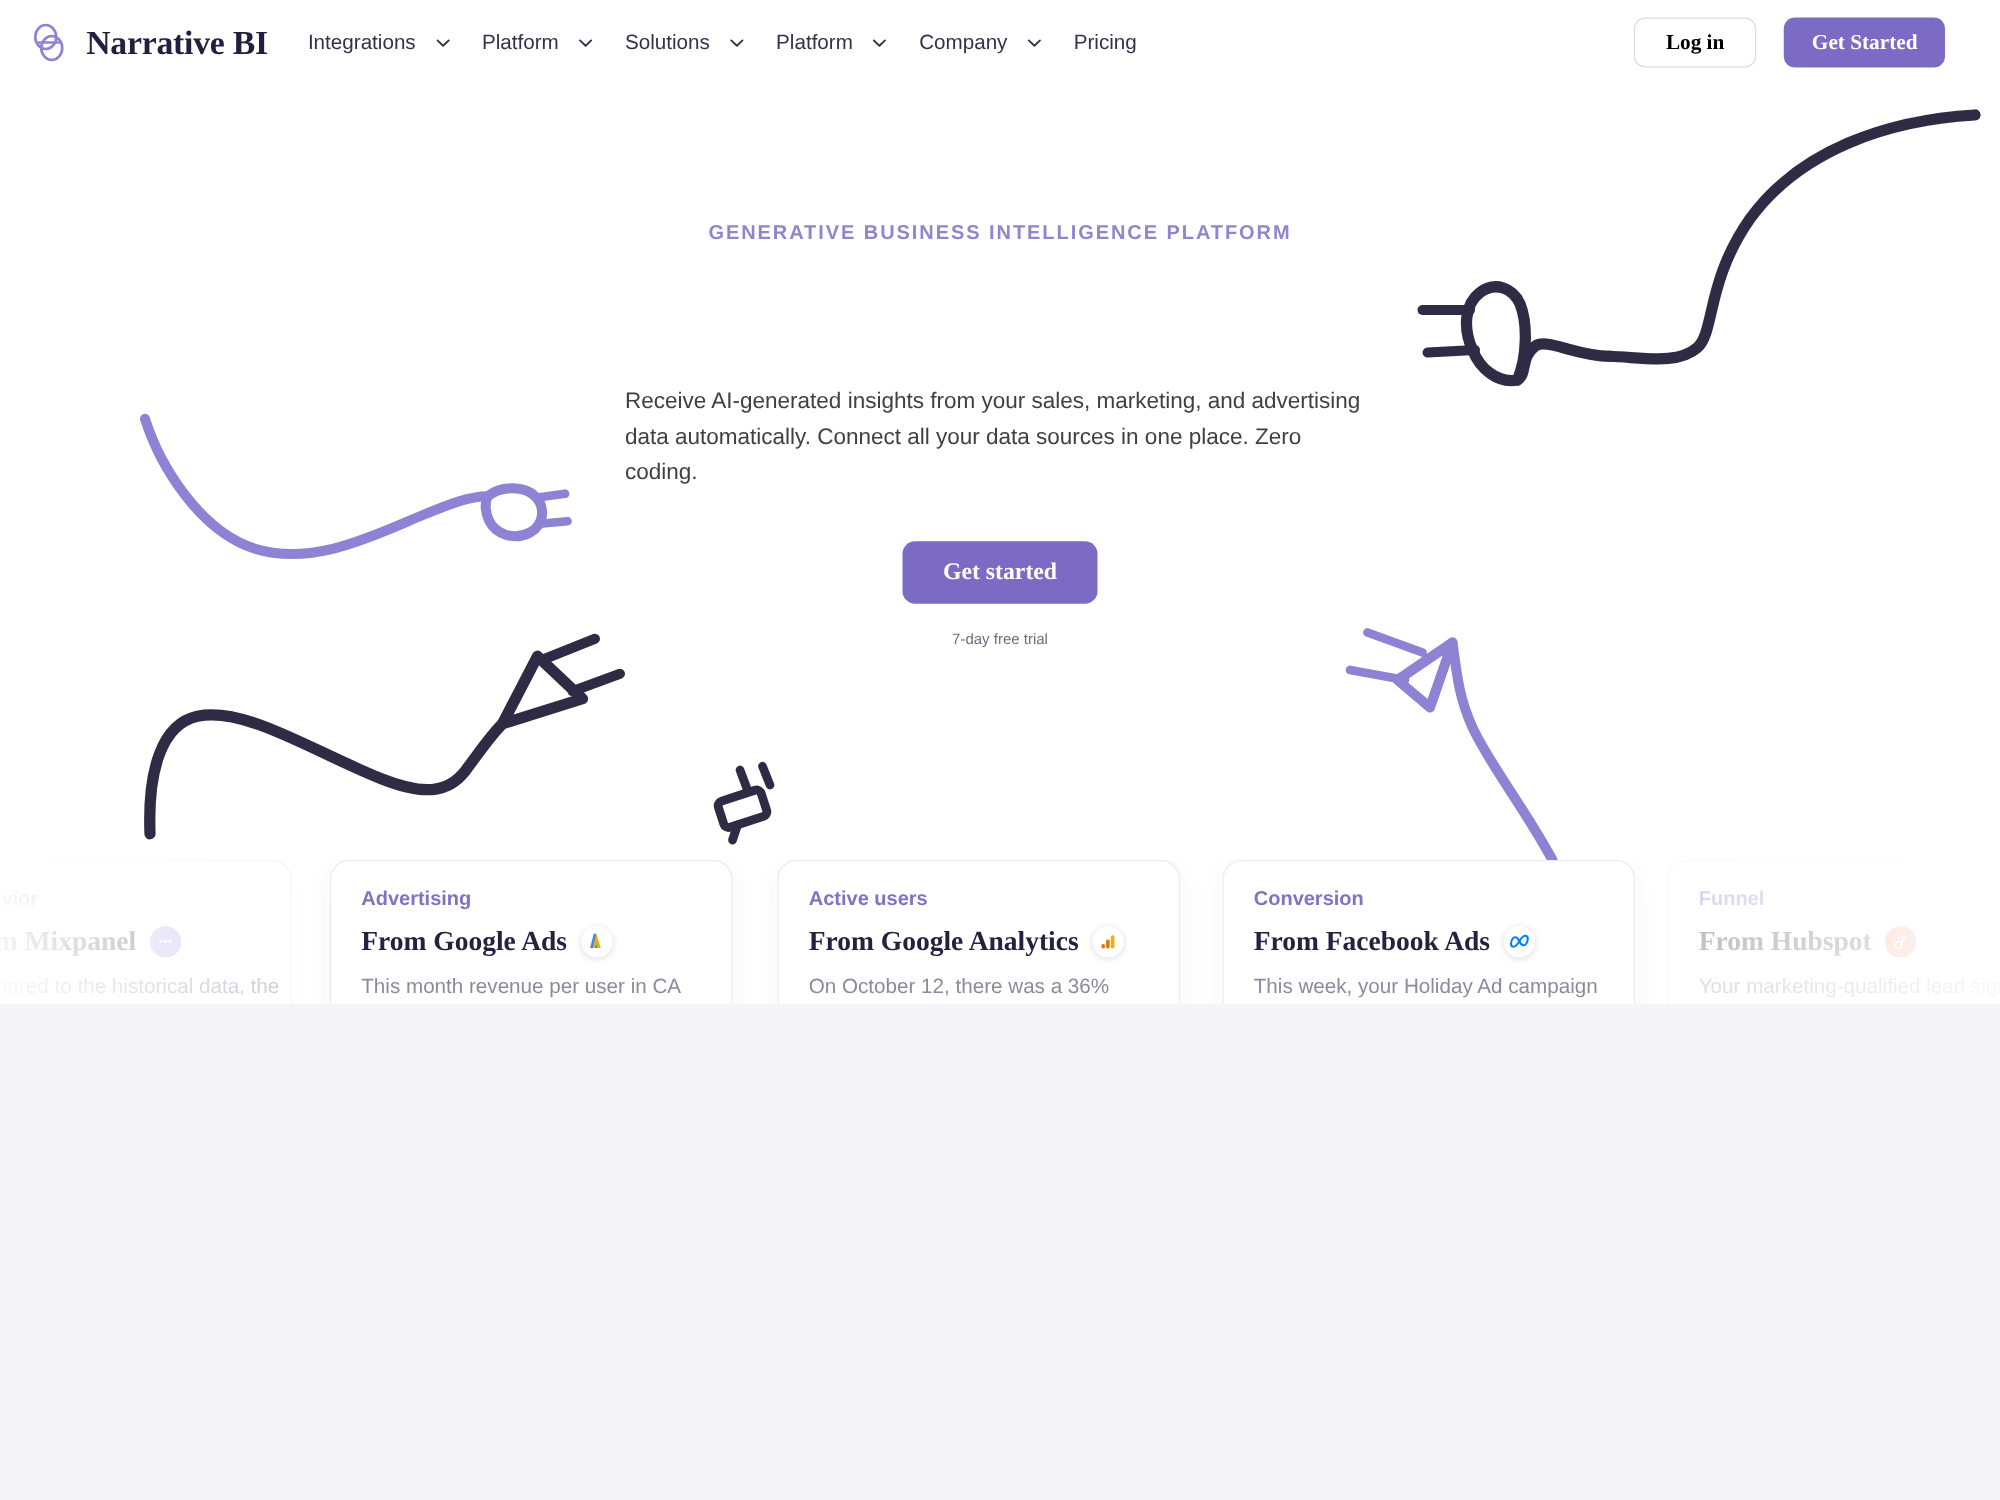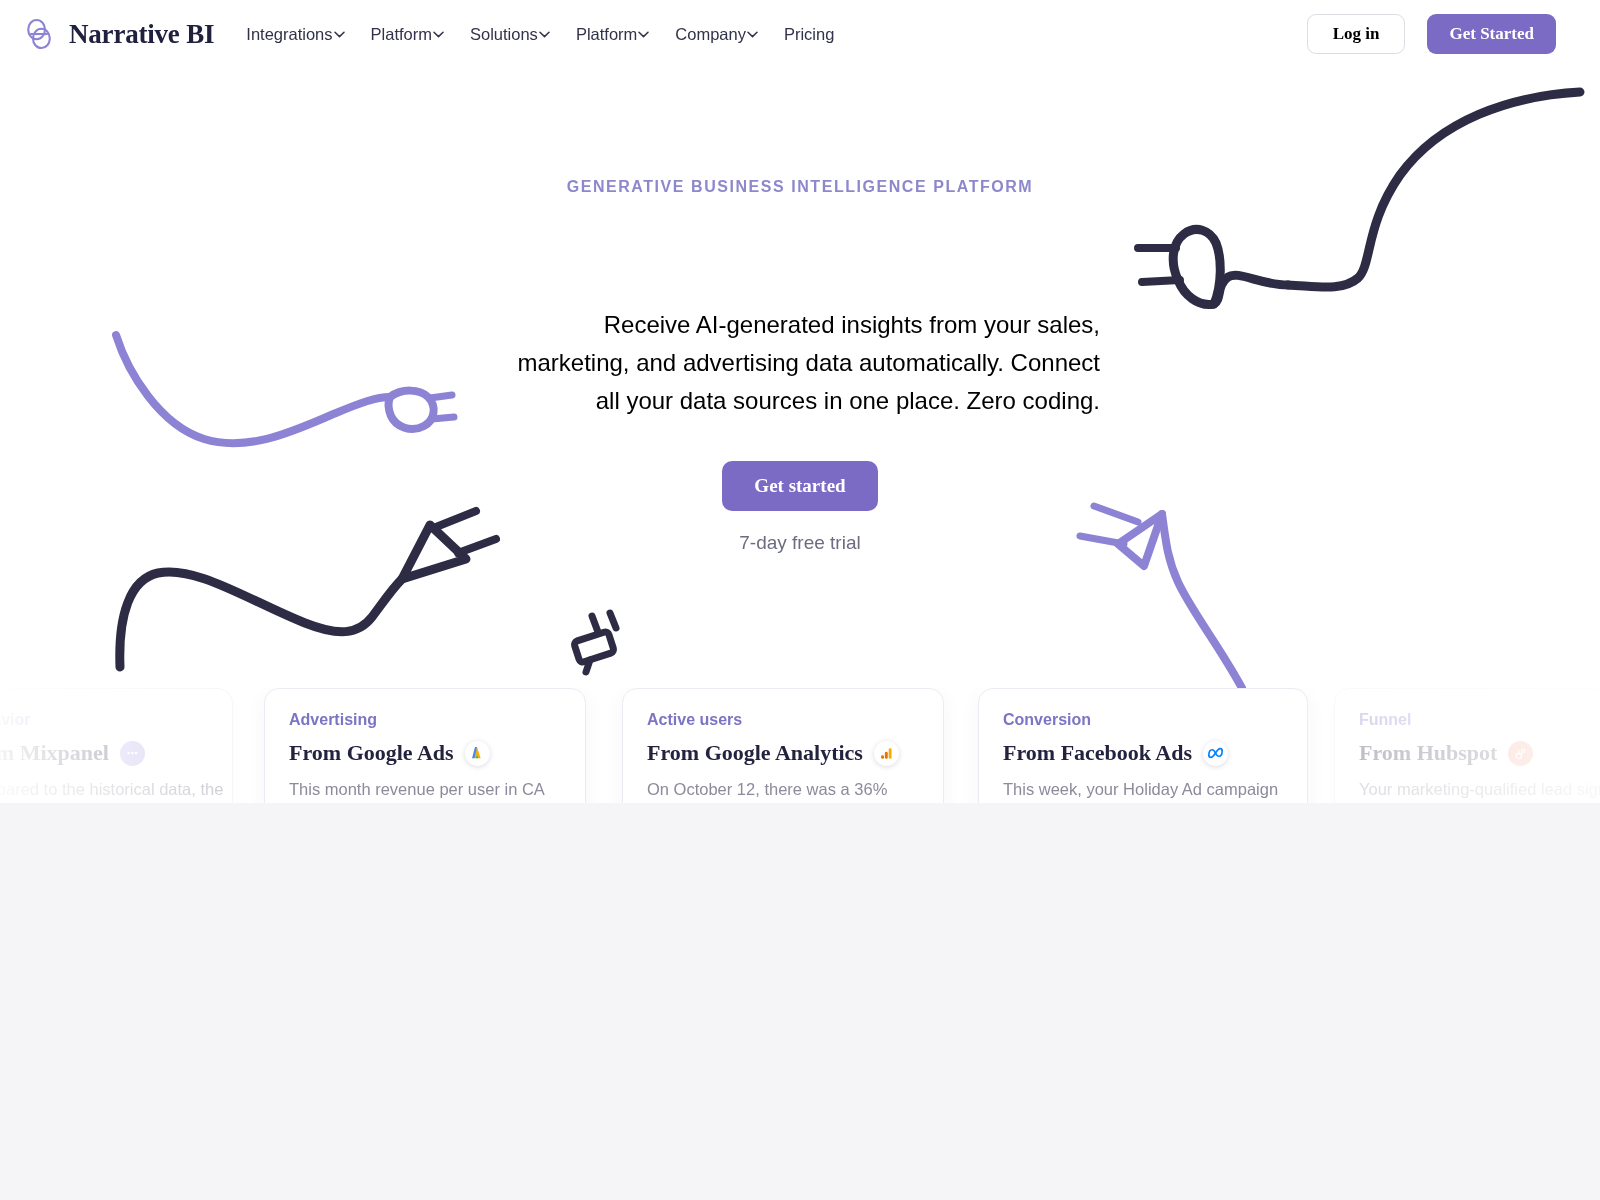--- a/index.html
+++ b/index.html
@@ -23,21 +23,21 @@
   }
   .brand { display: flex; align-items: center; gap: 13px; margin-right: 32px; }
   .brand-mark { width: 34px; height: 34px; display: block; }
   .brand-name {
     font-family: "Liberation Serif", serif;
     font-weight: 700; font-size: 27px; color: #20203f;
     letter-spacing: -0.2px; white-space: nowrap;
   }
   .nav { display: flex; align-items: center; gap: 26px; }
   .nav-item {
-    display: flex; align-items: center; gap: 1px;
+    display: flex; align-items: center; gap: 16px;
     font-size: 16.5px; color: #32324a; white-space: nowrap;
     cursor: pointer;
   }
   .chev { width: 11px; height: 7px; display: block; }
   .header-actions { margin-left: auto; display: flex; align-items: center; gap: 22px; }
   .btn-login {
     font-family: "Liberation Serif", serif;
     font-weight: 700; font-size: 17px; color: #000000;
     background: #fff; border: 1px solid #dddde4;
     border-radius: 9px; padding: 9px 25px; cursor: pointer;
@@ -62,31 +62,31 @@
     color: #8d87cc; text-transform: uppercase;
   }
   .headline {
     margin-top: 17px;
     font-family: "Liberation Serif", serif;
     font-weight: 700; font-size: 60px; line-height: 1.0;
     color: #24233f; text-align: center; letter-spacing: -0.5px;
   }
   .subhead {
     margin-top: 33px;
-    font-size: 24px; line-height: 1.59; color: #000000;
-    text-align: right; max-width: 600px;
+    font-size: 18px; line-height: 1.59; color: #404040;
+    text-align: left; max-width: 600px;
   }
   .cta {
     margin-top: 41px;
     font-family: "Liberation Serif", serif;
     font-weight: 700; font-size: 19px; color: #fff;
     background: #7c6bc4; border: none; border-radius: 10px;
     padding: 14px 32px; cursor: pointer;
   }
-  .trial { margin-top: 21px; font-size: 19px; color: #6c6c80; }
+  .trial { margin-top: 21px; font-size: 12px; color: #6c6c80; }
 
   
   .doodles { position: absolute; inset: 0; z-index: 10; pointer-events: none; }
   .doodles svg { position: absolute; overflow: visible; }
 
   
   .strip {
     position: absolute; top: 688px; left: 0; width: 1600px; height: 115px;
     z-index: 30; overflow: hidden;
   }

